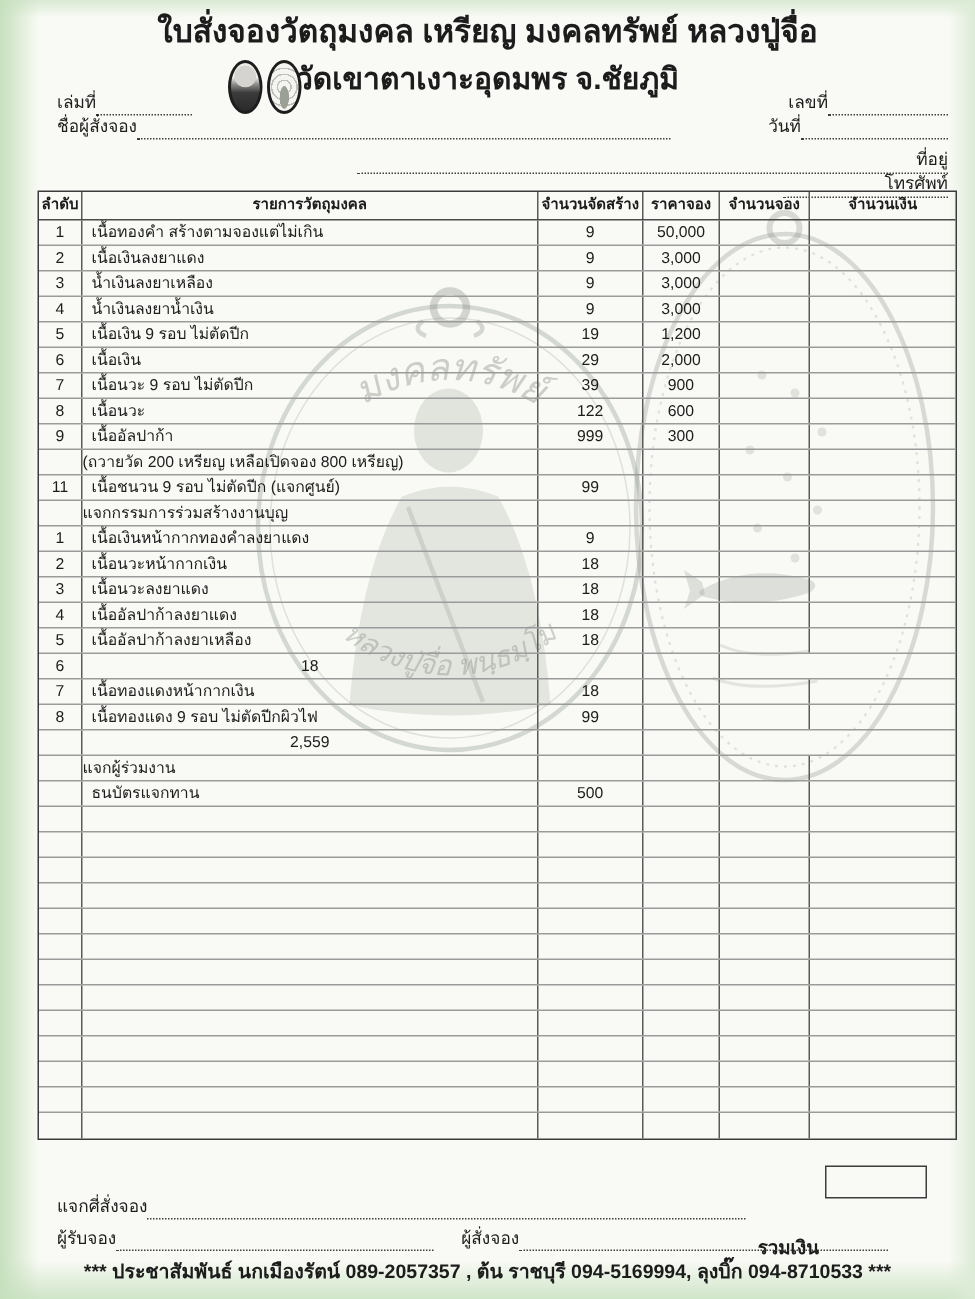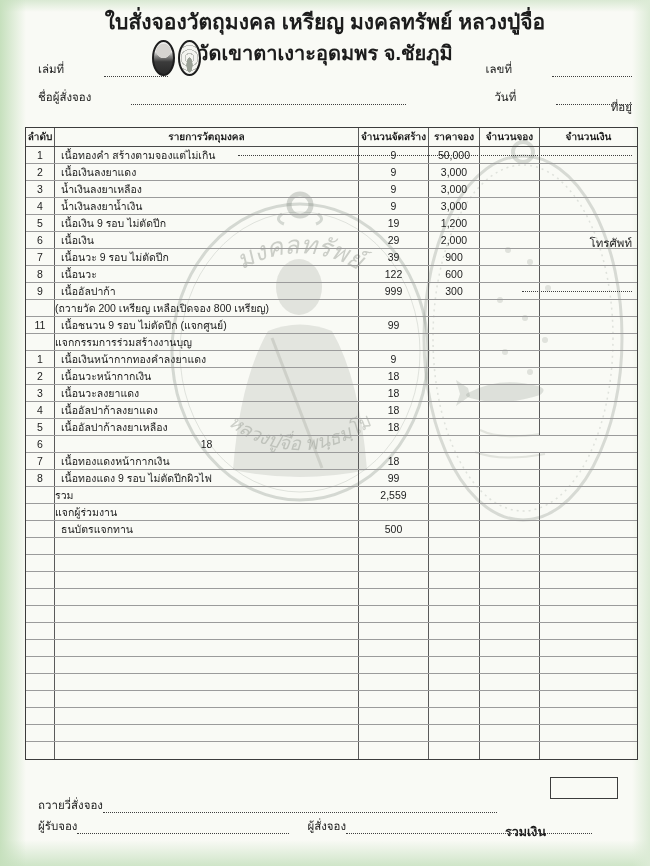--- a/index.html
+++ b/index.html
@@ -29,25 +29,25 @@
       radial-gradient(circle at 50% 28%, #d6d4d0 0 28%, rgba(0,0,0,0) 30%),
       linear-gradient(180deg, #ececea 0 30%, #8a8a88 45%, #3b3b3b 62%, #2a2a2a 100%);
   }
   .med.seal {
     background:
       radial-gradient(ellipse at 50% 72%, #9aa096 0 22%, rgba(0,0,0,0) 24%),
       repeating-radial-gradient(circle at 50% 50%, rgba(90,95,88,.35) 0 1px, rgba(255,255,255,0) 1px 4px),
       #f4f4f0;
   }
 
-  .frow { position:absolute; left:38px; right:18px; height:17px; display:flex; align-items:flex-end;gap:40px; }
+  .frow { position:absolute; left:38px; right:18px; height:17px; display:flex; align-items:flex-end; }
   .frow .lbl { font-size:11.5px; line-height:15px; white-space:nowrap; }
   .dots { border-bottom:1.6px dotted #3f3f3f; height:12px; }
   .sp { flex:1; }
-  #frow1 { top:60px; } #frow2 { top:88px; } #frow3 { top:100px;flex-direction:column; }
+  #frow1 { top:60px; } #frow2 { top:76px; } #frow3 { top:100px;flex-direction:column; }
   #frow1 .dl { width:64px; } #frow1 .dr { width:80px; }
   #frow2 .dl { width:356px; } #frow2 .dr { width:98px; }
   #frow3 .dl { width:394px; } #frow3 .dr { width:110px; }
   .frow .rl { margin-left:8px; }
 
   .tbl { position:absolute; left:25px; top:127px; width:613px;
          border:1.5px solid #3c3c3c; background:transparent; z-index:1; }
   .tr { display:grid; grid-template-columns:29px 304px 70px 51px 60px 1fr;
         height:17px; border-bottom:1px solid #9b9b9b; }
   .tr:last-child { border-bottom:none; }
@@ -317,21 +317,20 @@
         <div class="tr">
           <div class="td num">8</div>
           <div class="td item">เนื้อทองแดง 9 รอบ ไม่ตัดปีกผิวไฟ</div>
           <div class="td num">99</div>
           <div class="td num"></div>
           <div class="td num"></div>
           <div class="td num"></div>
         </div>
         <div class="tr center">
           <div class="td num"></div>
-          <div class="td item">รวม</div>
           <div class="td num">2,559</div>
           <div class="td num"></div>
           <div class="td num"></div>
           <div class="td num"></div>
         </div>
         <div class="tr center">
           <div class="td num"></div>
           <div class="td item">แจกผู้ร่วมงาน</div>
           <div class="td num"></div>
           <div class="td num"></div>
@@ -450,23 +449,24 @@
           <div class="td num"></div>
           <div class="td num"></div>
         </div>
       </div>
   </div>
 
   <div class="total-label">รวมเงิน</div>
   <div class="total-box"></div>
 
   <div class="sigrow" id="place-row">
-    <span class="lbl">ถวายวี่สั่งจอง</span>
+    <span class="lbl">แจกศี่สั่งจอง</span>
     <span class="dots"></span>
   </div>
   <div class="sigrow" id="sign-row">
     <span class="lbl">ผู้รับจอง</span>
     <span class="dots d1"></span>
     <span class="lbl lbl2">ผู้สั่งจอง</span>
     <span class="dots d2"></span>
   </div>
 
+  <div class="footer">*** ประชาสัมพันธ์ นกเมืองรัตน์ 089-2057357 , ต้น ราชบุรี 094-5169994, ลุงบิ๊ก 094-8710533 ***</div>
 </div>
 
 </body></html>

